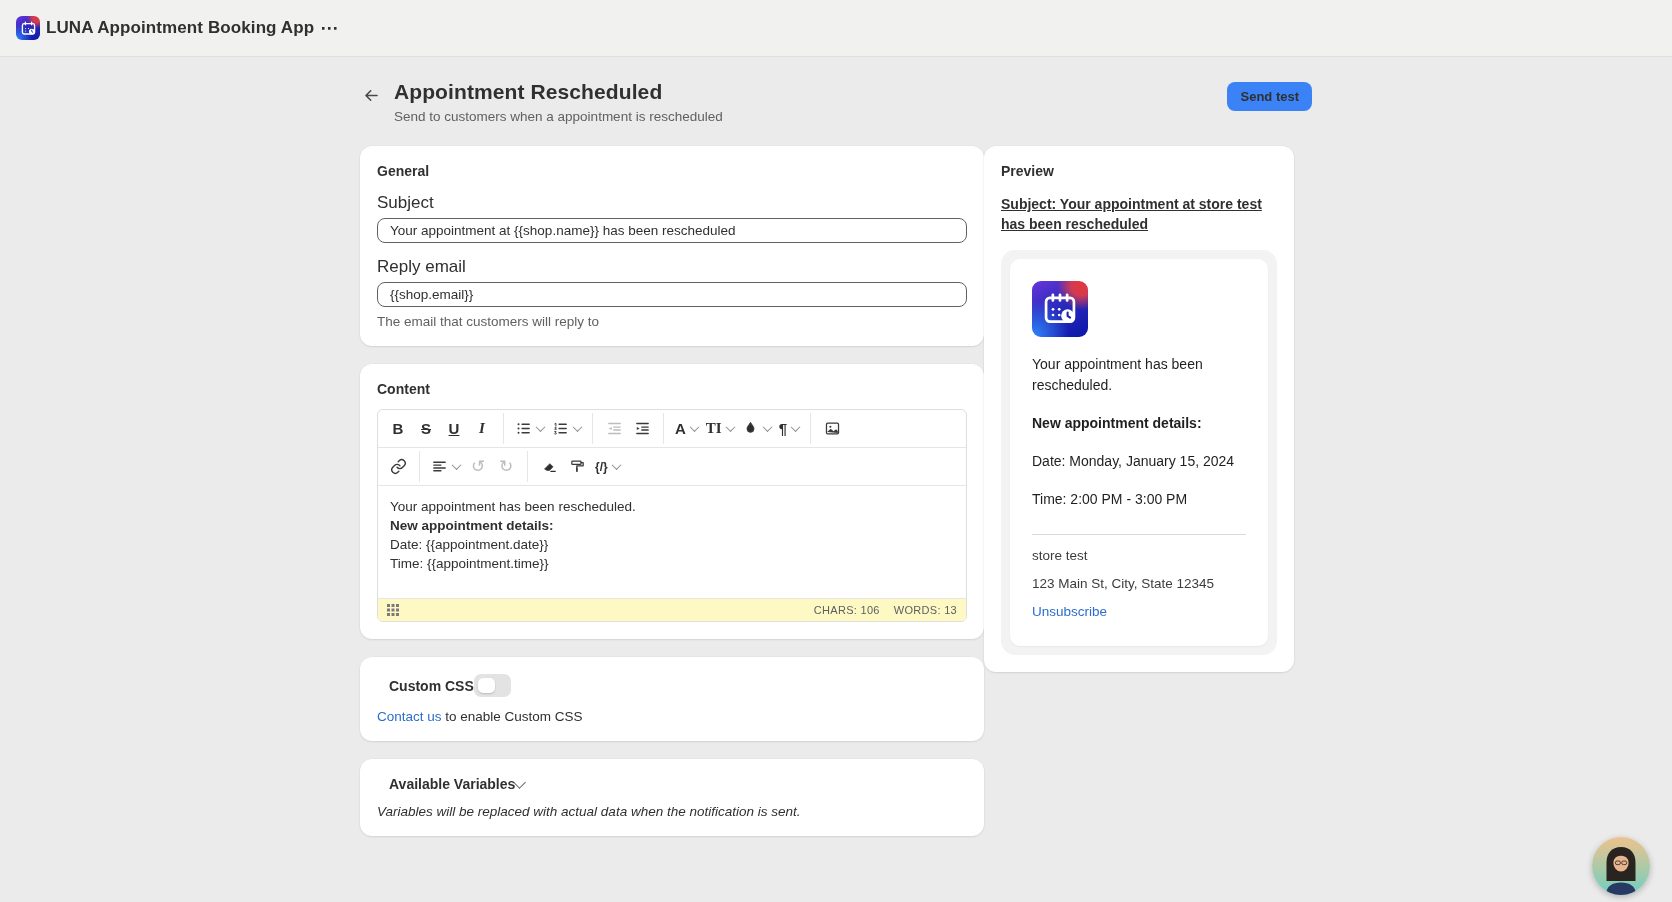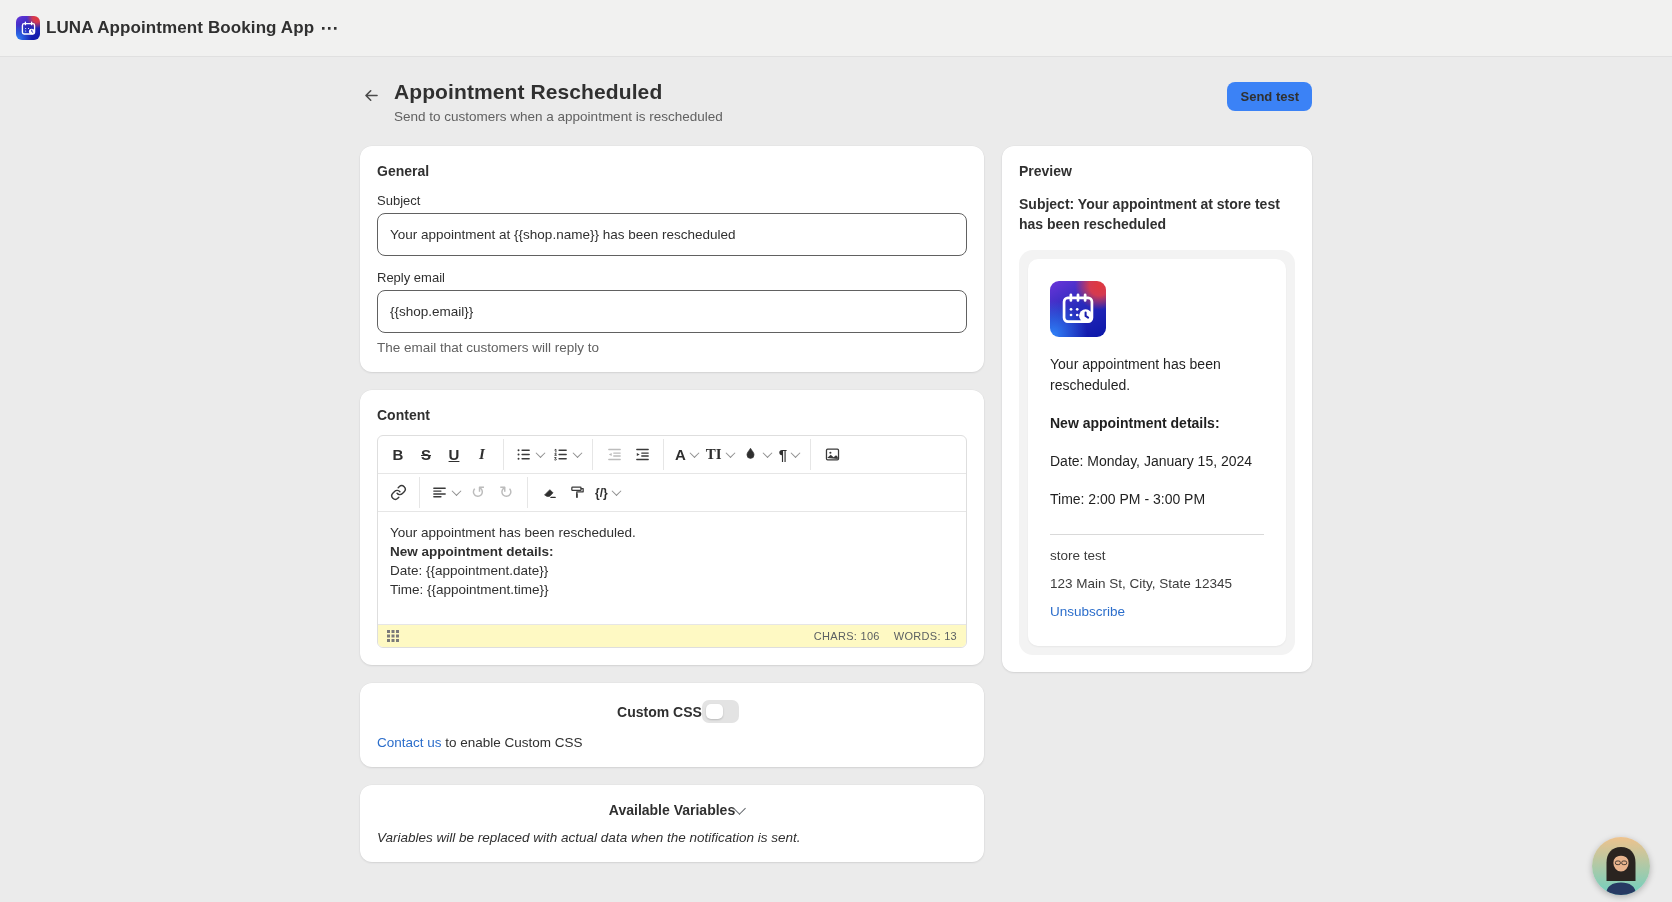--- a/index.html
+++ b/index.html
@@ -31,35 +31,35 @@
   .back-btn { width:22px; height:26px; border:none; background:transparent; cursor:pointer; padding:0; margin-top:4px; color:#4a4a4a; }
   .back-btn svg { width:19px; height:19px; }
   .titles { margin-left:12px; }
   .page-title { font-size:21px; font-weight:700; letter-spacing:.1px; }
   .page-subtitle { font-size:13.5px; color:#616161; margin-top:5px; }
   .send-test {
     margin-left:auto; background:#3b82f6; border:none; border-radius:8px;
     font-family:inherit; font-size:13px; font-weight:700; color:#303030;
     padding:7px 13px; cursor:pointer; margin-top:2px;
   }
-  .columns { display:flex; gap:18px; align-items:flex-start; }
+  .columns { display:flex; align-items:flex-start; }
   .col-left { width:624px; }
   .col-right { width:310px; }
 
   .card {
     background:#ffffff; border-radius:12px; padding:17px;
     box-shadow:0 1px 2px rgba(31,33,36,.10), 0 0 0 .5px rgba(0,0,0,.03);
     margin-bottom:18px;
   }
   .card-title { font-size:14px; font-weight:700; }
 
   
-  .field-label { font-size:13px; margin:14px 0 5px; }
+  .field-label { font-size:17px; margin:14px 0 5px; }
   .text-input {
-    width:100%; height:43px; border:1.5px solid #616161; border-radius:8px;
+    width:100%; height:25px; border:1.5px solid #616161; border-radius:8px;
     padding:0 12px; font-family:inherit; font-size:13.5px; color:#303030; background:#fff; outline:none;
   }
   .help-text { font-size:13.5px; color:#616161; margin-top:7px; }
 
   
   .editor { border:1px solid #dedede; border-radius:6px; margin-top:12px; overflow:hidden; }
   .tb-row { display:flex; align-items:center; padding:3px 6px; border-bottom:1px solid #e6e6e6; min-height:38px; flex-wrap:nowrap; }
   .tb-btn {
     display:inline-flex; align-items:center; justify-content:center; gap:5px;
     min-width:28px; height:30px; padding:0 4px; border:none; background:transparent; border-radius:4px;
@@ -77,32 +77,32 @@
   .glyph-undo { font-weight:400; font-size:17px; }
   .editor-body { padding:11px 12px 14px; min-height:112px; font-size:13.5px; line-height:1.42; cursor:text; }
   .editor-body .bold-line { font-weight:700; }
   .editor-footer {
     background:#fef9c3; border-top:1px solid #e6e6e6; height:23px;
     display:flex; align-items:center; justify-content:space-between; padding:0 9px;
   }
   .stats { display:flex; gap:14px; font-size:11px; color:#5b5f62; letter-spacing:.3px; }
 
   
-  .row-between { display:flex; align-items:center; justify-content:center;margin-left:12px; }
+  .row-between { display:flex; align-items:center; justify-content:flex-start;margin-left:12px; }
   .toggle { width:37px; height:23px; border-radius:7px; background:#e3e3e3; position:relative; cursor:pointer; border:none; }
   .toggle .knob { position:absolute; left:4px; top:4px; width:17px; height:15px; border-radius:5px; background:#fff; box-shadow:0 1px 2px rgba(0,0,0,.18); }
   .inline-note { font-size:13.5px; margin-top:12px; color:#303030; }
   .link { color:#2c6ecb; text-decoration:none; cursor:pointer; }
 
   
   .var-desc { font-size:13.5px; color:#303030; margin-top:12px;font-style:italic; }
   .chev-lg { width:9px; height:9px; border-right:1.8px solid #5f6368; border-bottom:1.8px solid #5f6368; transform:rotate(45deg); display:inline-block; margin-right:3px; margin-top:-3px; }
 
   
-  .preview-subject { font-size:14px; font-weight:700; line-height:1.45; margin-top:15px; }
+  .preview-subject { font-size:14px; font-weight:700; line-height:1.45; margin-top:15px;text-decoration:underline; }
   .preview-frame { background:#f3f3f3; border-radius:14px; padding:9px; margin-top:15px; }
   .preview-mail { background:#fff; border-radius:10px; padding:22px 22px 26px; box-shadow:0 1px 2px rgba(0,0,0,.05); }
   .mail-logo { width:56px; height:56px; border-radius:9px; display:flex; align-items:center; justify-content:center;
     background:
       radial-gradient(circle at 88% 8%, #e0383e 0%, #d43a51 14%, rgba(224,56,62,0) 34%),
       radial-gradient(circle at 6% 96%, #2f7ff6 0%, rgba(47,127,246,0) 45%),
       linear-gradient(150deg, #6a35d9 0%, #2b2bbd 45%, #0a17a8 100%);
   }
   .mail-logo svg { width:38px; height:38px; }
   .mail-p { font-size:14px; line-height:1.5; margin-top:17px; color:#1f1f1f; }

